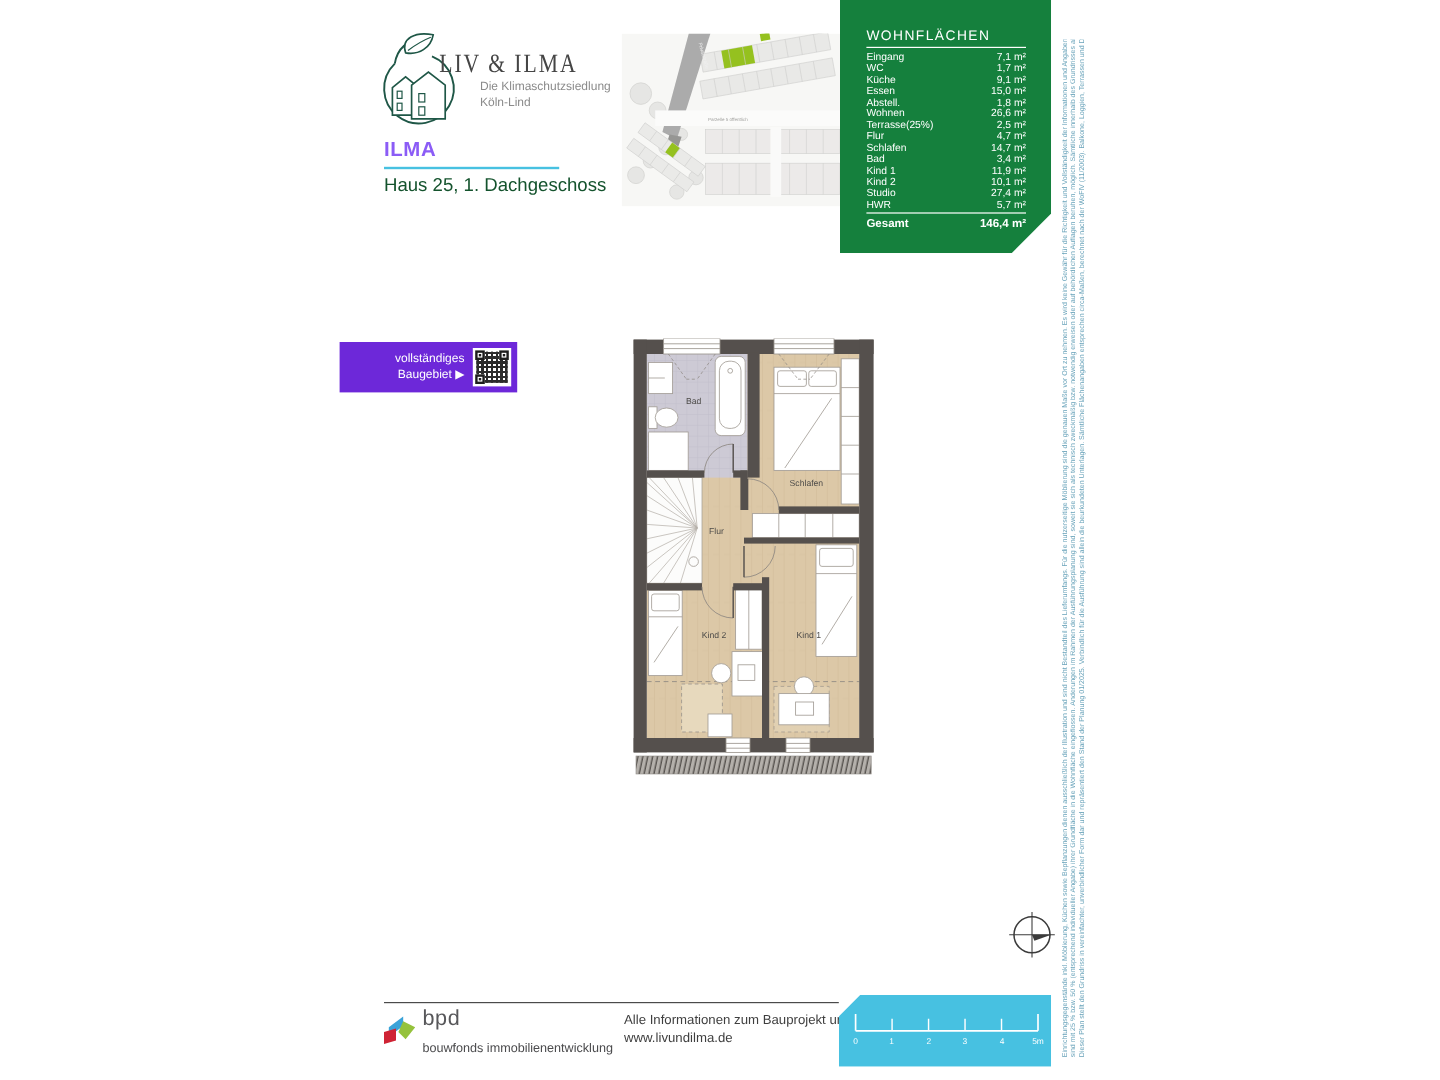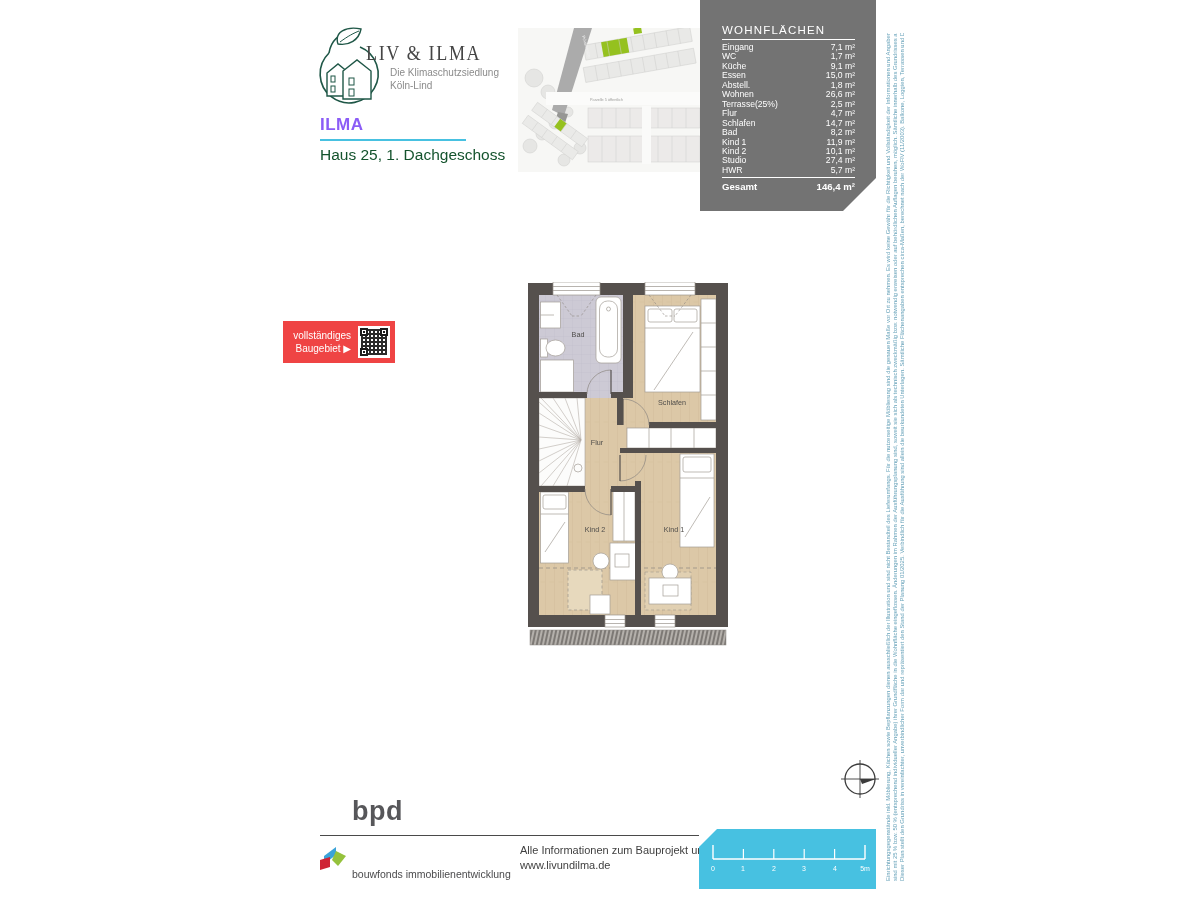--- a/index.html
+++ b/index.html
@@ -3,56 +3,56 @@
 <meta charset="utf-8">
 <style>
   html,body{margin:0;padding:0;background:#fff;}
   .page{position:relative;width:1200px;height:900px;background:#ffffff;overflow:hidden;
         font-family:"Liberation Sans",sans-serif;color:#3d3d3c;}
   .abs{position:absolute;}
 
   
   .logo-title{left:366px;top:40px;font-family:"Liberation Serif",serif;font-size:22px;
     letter-spacing:2px;color:#454545;transform:scaleX(.82);transform-origin:left top;white-space:nowrap;}
-  .logo-sub{left:390px;top:66px;font-size:10px;color:#8b8b8b;line-height:13px;}
+  .logo-sub{left:400px;top:66px;font-size:10px;color:#8b8b8b;line-height:13px;}
 
   
   .proj-title{left:320px;top:115px;font-size:17px;font-weight:bold;letter-spacing:.5px;color:#8b5cf6;}
   .proj-rule{left:320px;top:139px;width:146px;height:2px;background:#47c1e1;}
   .proj-sub{left:320px;top:146px;font-size:15.5px;color:#14532d;}
 
   
-  .areas{left:700px;top:0;width:176px;height:211px;background:#737373;color:#fff;
+  .areas{left:700px;top:0;width:176px;height:211px;background:#15803d;color:#fff;
     clip-path:polygon(0 0,100% 0,100% 178px,143px 100%,0 100%);}
   .areas-inner{position:absolute;left:22px;top:24px;width:133px;}
   .areas-title{font-size:11.5px;letter-spacing:1.2px;border-bottom:1px solid #fff;
     padding-bottom:3px;margin-bottom:3px;}
   .arow{display:flex;justify-content:space-between;font-size:8.6px;line-height:9.45px;}
   .atotal{display:flex;justify-content:space-between;font-size:9.6px;font-weight:bold;
     border-top:1.4px solid #fff;margin-top:2px;padding-top:3px;gap:48px;}
 
   
-  .bg-btn{left:283px;top:285px;width:112px;height:42px;background:#ef4444;display:flex;
-    align-items:center;cursor:pointer;margin-top:36px;}
+  .bg-btn{left:283px;top:285px;width:148px;height:42px;background:#6d28d9;display:flex;
+    align-items:center;cursor:pointer;}
   .bg-btn-text{flex:1;text-align:right;color:#fff;font-size:10px;line-height:13px;padding-right:7px;}
   .qr{position:relative;width:32px;height:32px;background:#fff;margin-right:5px;flex:none;
     background-image:repeating-linear-gradient(0deg,#2b2b2b 0 2px,transparent 2px 4px),
                      repeating-linear-gradient(90deg,#2b2b2b 0 2px,transparent 2px 4px);
     background-size:26px 26px;background-position:3px 3px;background-repeat:no-repeat;}
   .finder{position:absolute;width:8px;height:8px;border:2px solid #1d1d1d;background:#fff;box-sizing:border-box;}
   .finder::after{content:"";position:absolute;left:1px;top:1px;width:2px;height:2px;background:#1d1d1d;}
   .f1{left:2px;top:2px;} .f2{right:2px;top:2px;} .f3{left:2px;bottom:2px;}
 
   
   .vline{position:absolute;width:848px;height:7px;font-size:5.9px;color:#69a3ba;
     white-space:nowrap;transform:rotate(-90deg);transform-origin:0 0;overflow:hidden;}
 
   
   .foot-rule{left:320px;top:835px;width:379px;height:1px;background:#4a4a4a;}
-  .bpd-word{left:352px;top:796px;font-size:27px;font-weight:700;color:#57575a;letter-spacing:.5px;}
+  .bpd-word{left:352px;top:838px;font-size:18px;font-weight:400;color:#57575a;letter-spacing:.5px;}
   .bpd-sub{left:352px;top:868px;font-size:10.5px;color:#4b4b4d;}
   .foot-info{left:520px;top:843px;font-size:11px;color:#3f3f3f;line-height:15px;}
   .scalebox{left:699px;top:829px;width:177px;height:60px;background:#47c1e1;
     clip-path:polygon(18px 0,100% 0,100% 100%,0 100%,0 18px);}
   .tick-label{position:absolute;top:36px;width:14px;margin-left:-7px;text-align:center;
     color:#fff;font-size:7px;}
 
   svg text{font-family:"Liberation Sans",sans-serif;}
 </style>
 </head>
@@ -163,21 +163,21 @@
       <div class="arow">
           <span>Flur</span>
           <span>4,7 m²</span>
         </div>
       <div class="arow">
           <span>Schlafen</span>
           <span>14,7 m²</span>
         </div>
       <div class="arow">
           <span>Bad</span>
-          <span>8,2 m²</span>
+          <span>3,4 m²</span>
         </div>
       <div class="arow">
           <span>Kind 1</span>
           <span>11,9 m²</span>
         </div>
       <div class="arow">
           <span>Kind 2</span>
           <span>10,1 m²</span>
         </div>
       <div class="arow">

